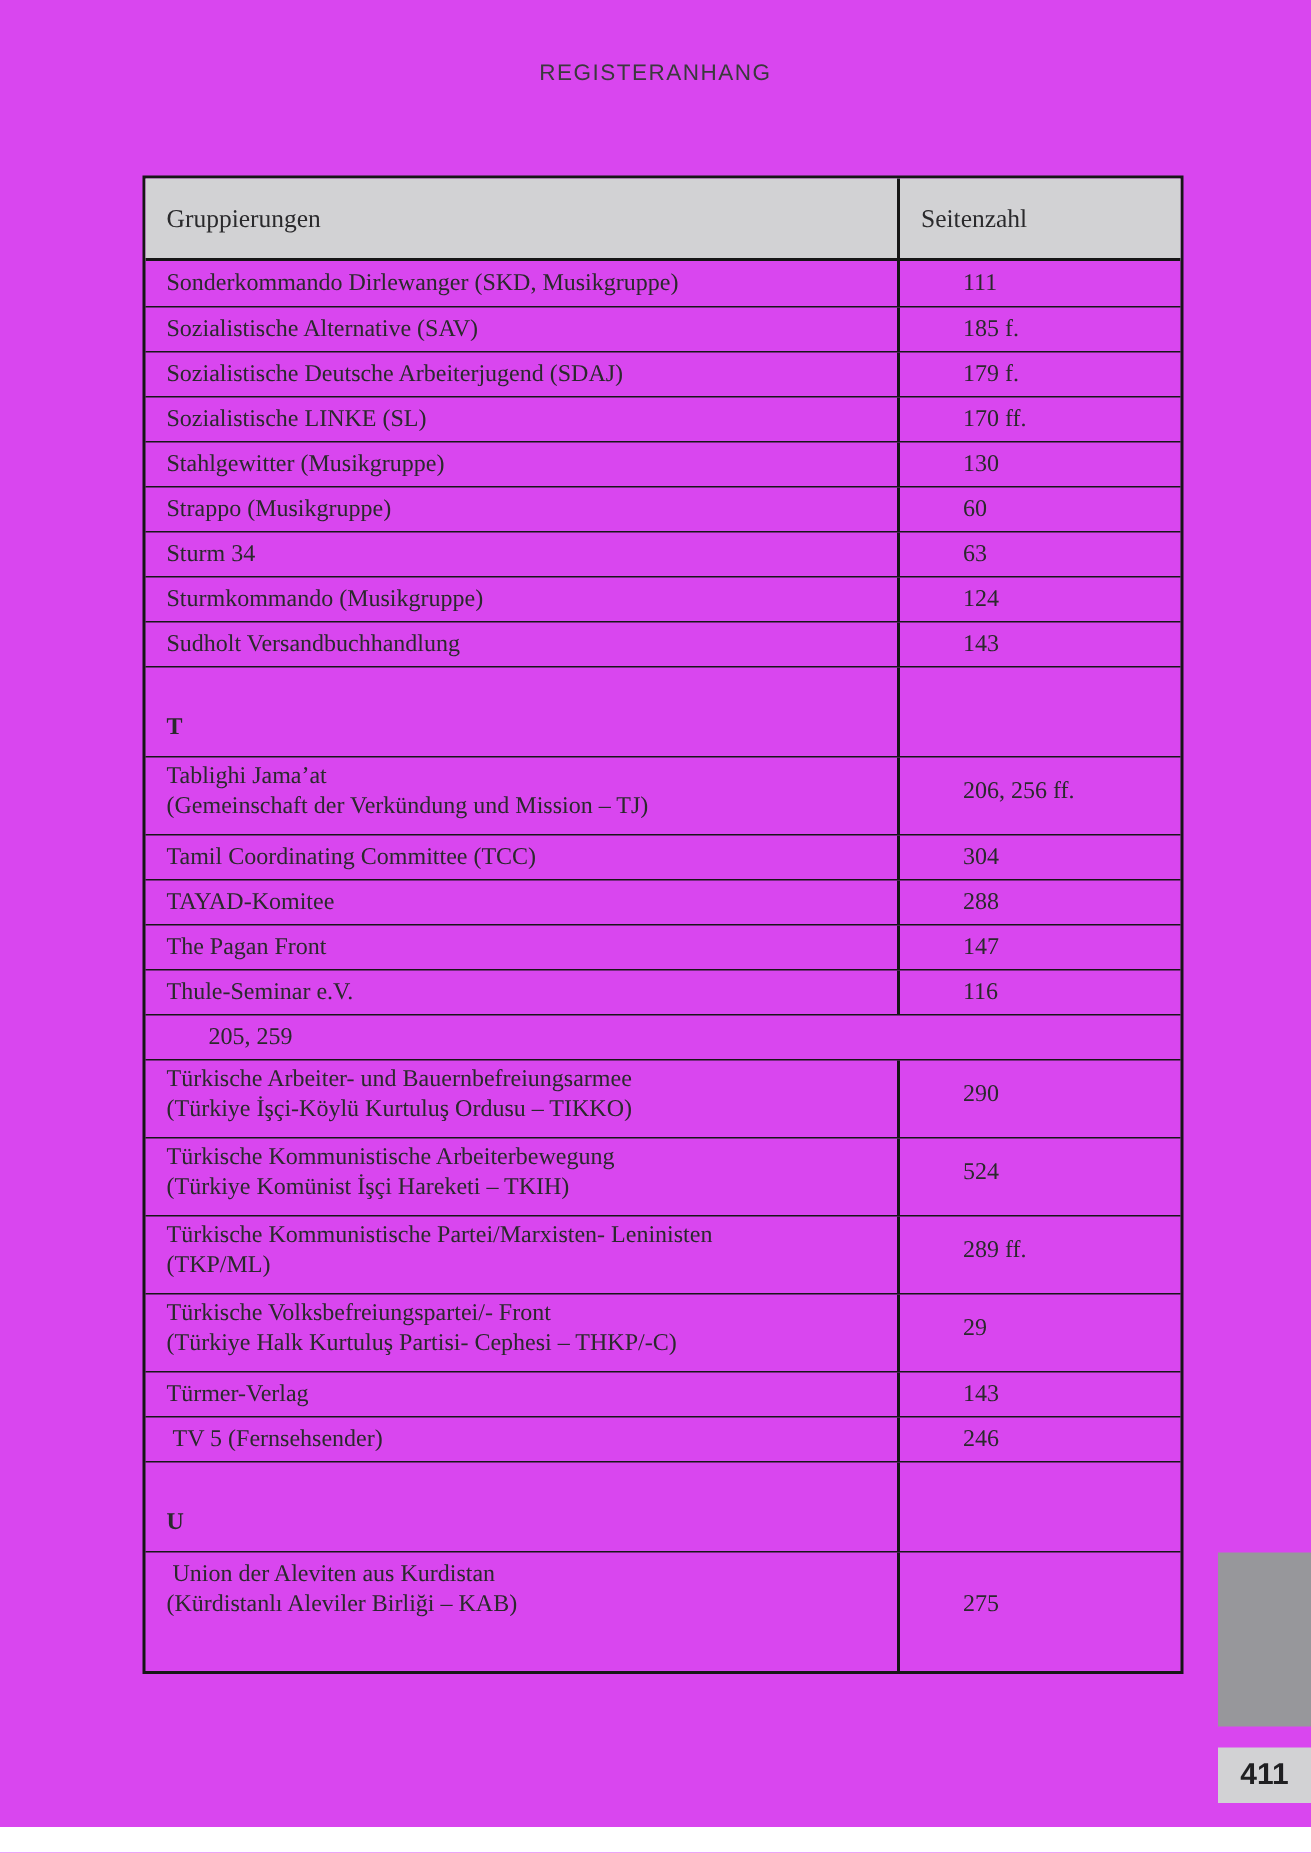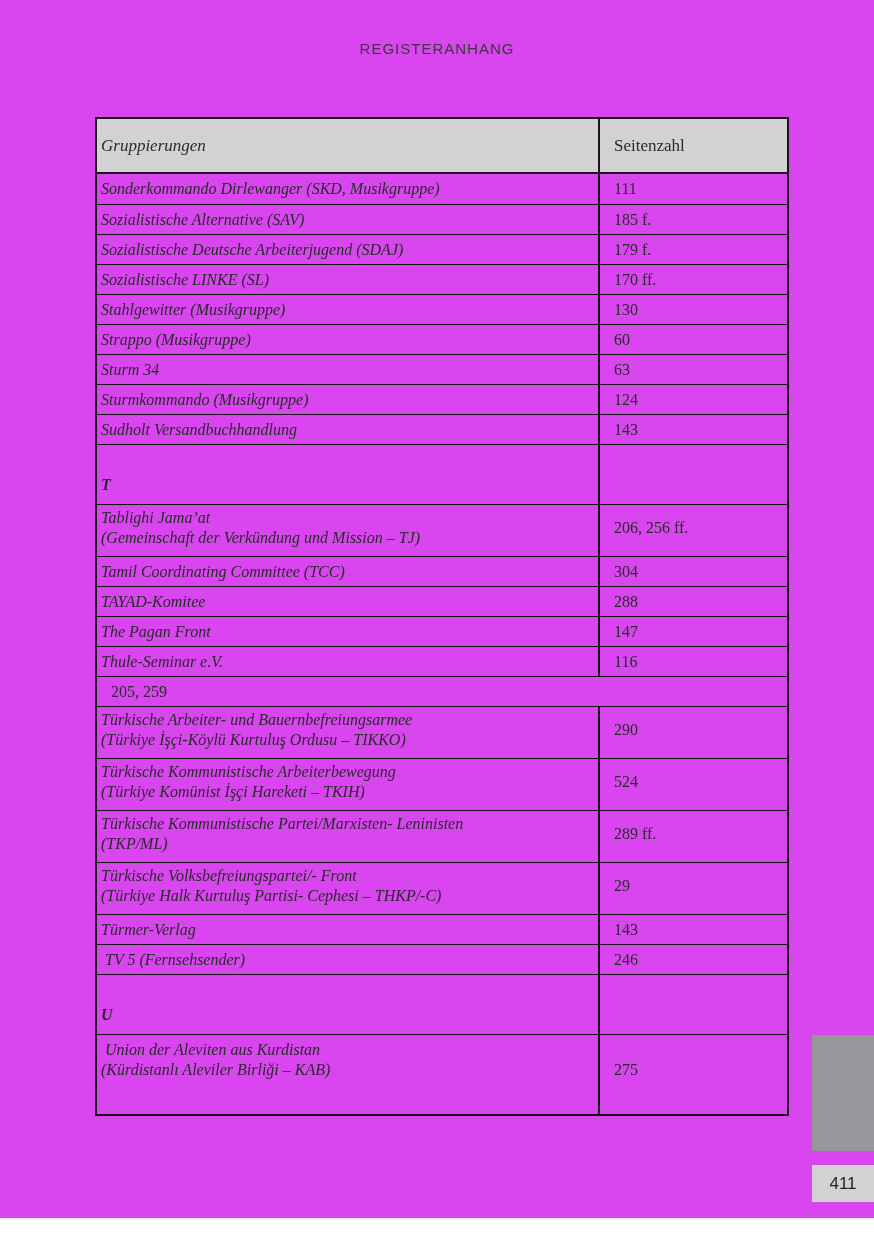--- a/index.html
+++ b/index.html
@@ -35,42 +35,41 @@
     border-bottom:2px solid #161616;
     box-sizing:border-box;
   }
   .thead .cell-group,.thead .cell-pages{
     font-size:17px;
     display:flex;align-items:center;
   }
   .cell-group{
     width:503px;
     box-sizing:border-box;
-    padding-left:4px;padding-right:10px;
+    padding-left:14px;padding-right:10px;
     border-right:2px solid #161616;
-    font-style:italic;
   }
   .cell-pages{
     flex:1;
     box-sizing:border-box;
     padding-left:14px;
     font-size:16px;
   }
   .row{
     display:flex;
     border-top:1.5px solid #161616;
     box-sizing:border-box;
   }
   .row:first-child{border-top:none;}
   .row .cell-group{
     display:flex;flex-direction:column;justify-content:center;
     font-size:16px;line-height:20px;
   }
   .row .cell-pages{
-    display:flex;flex-direction:column;justify-content:center;
+    display:flex;flex-direction:column;justify-content:center;margin-left:28px;
   }
   .line{white-space:pre-wrap;}
   .r1{height:30px;}
   .r2{height:52px;}
   .r2 .cell-group,.r2 .cell-pages{padding-bottom:6px;}
   .section-row{height:60px;}
   .section-row .cell-group{justify-content:flex-end;padding-bottom:9px;font-weight:bold;}
   .row.r2:last-child{height:80px;}
   .row.r2:last-child .cell-group{justify-content:flex-start;padding-top:5px;padding-bottom:0;}
   .row.r2:last-child .cell-pages{justify-content:flex-start;padding-top:26px;padding-bottom:0;}
@@ -80,22 +79,22 @@
     width:62px;height:116px;
     background:#97979b;
   }
   .page-number-badge{
     position:absolute;
     right:0;top:1165px;
     width:62px;height:37px;
     background:#d2d2d4;
     display:flex;align-items:center;justify-content:center;
     font-family:"Liberation Sans","DejaVu Sans",sans-serif;
-    font-weight:normal;
-    font-size:17px;
+    font-weight:bold;
+    font-size:20px;
     color:#1f1f21;
   }
 </style>
 </head>
 <body>
 
 <div class="page">
 
   <div class="doc-title">REGISTERANHANG</div>
 

